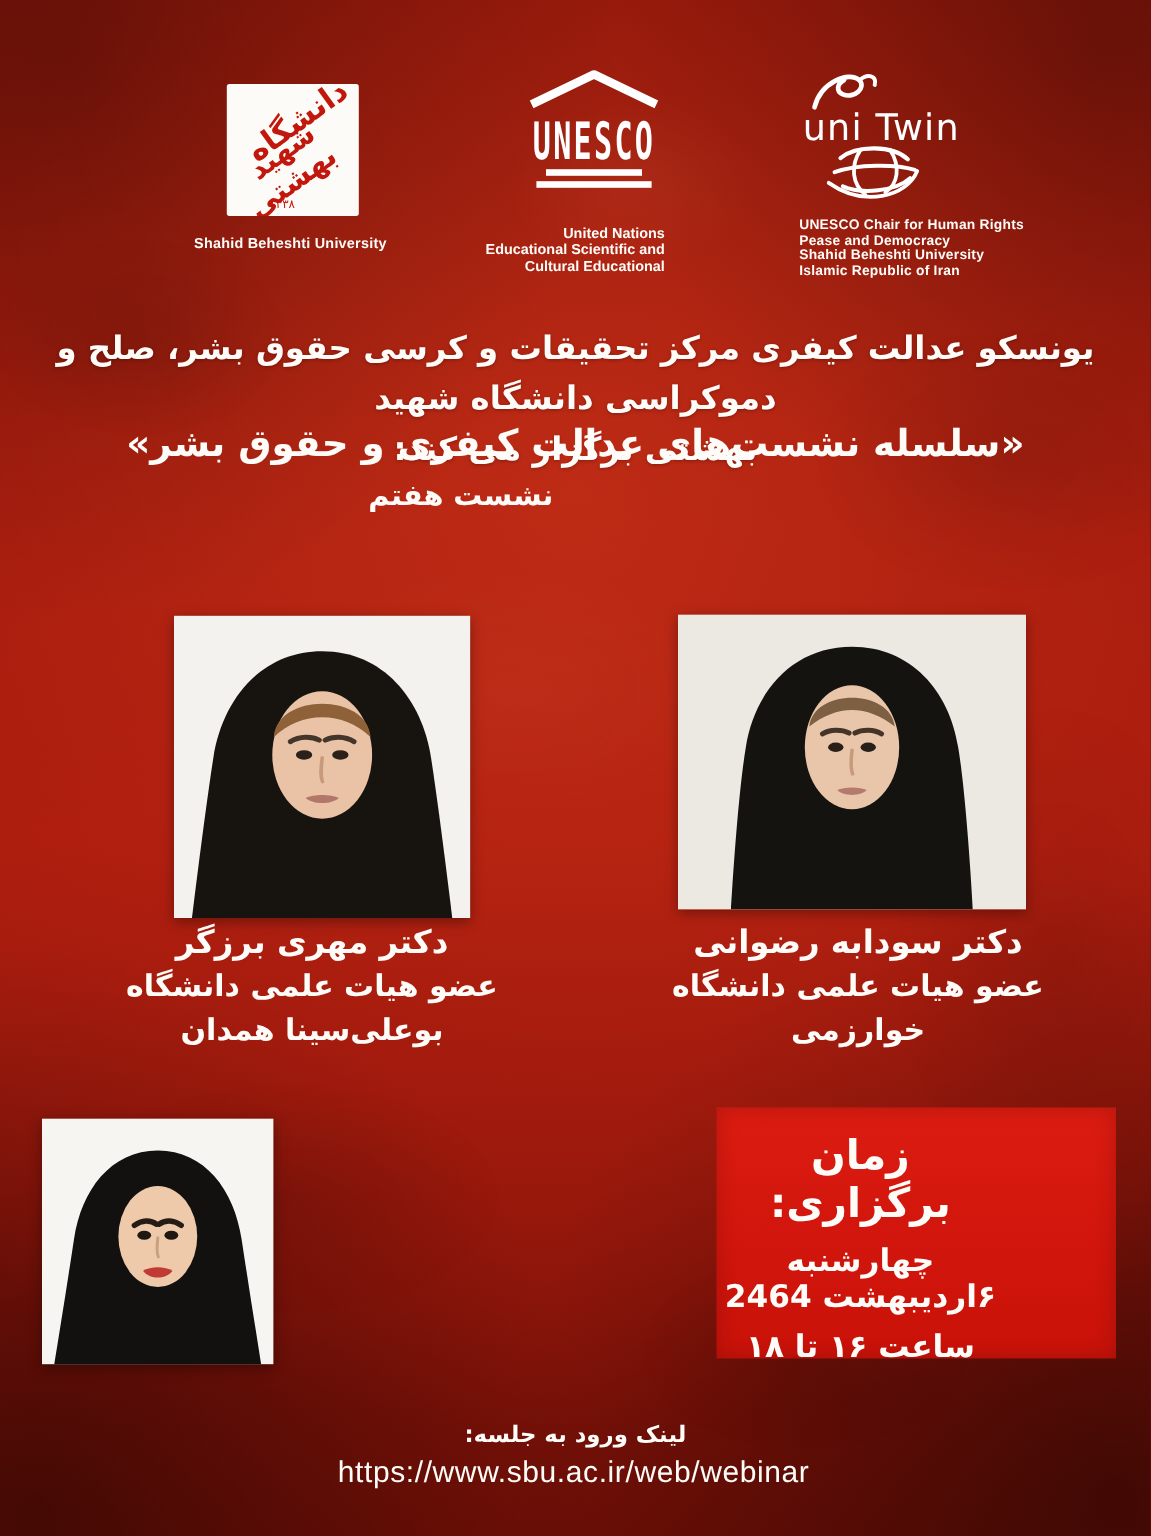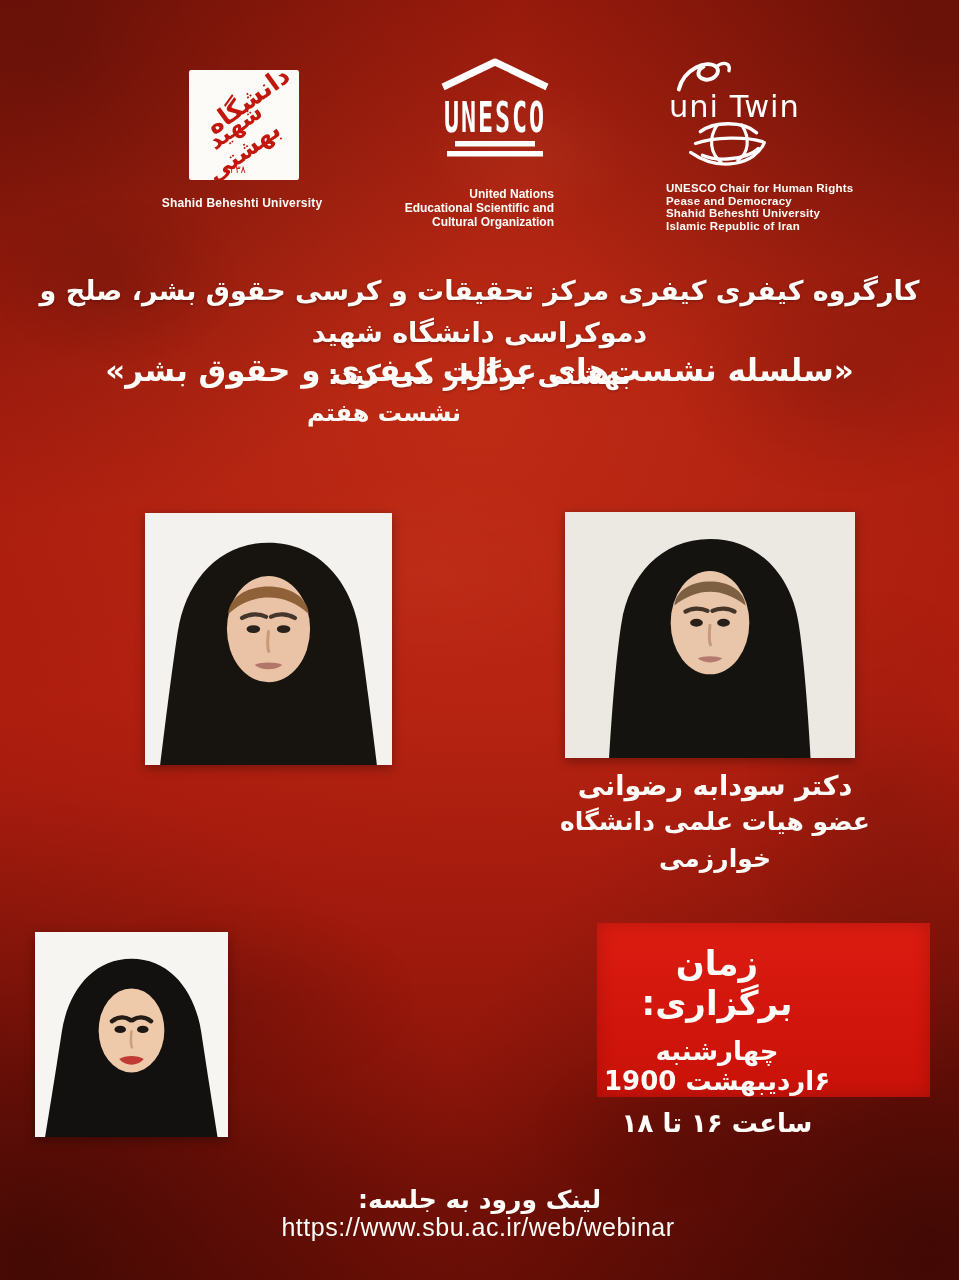--- a/index.html
+++ b/index.html
@@ -52,27 +52,27 @@
   .photo-small{left:35px;top:932px;width:193px;height:205px;}
   .photo svg{width:100%;height:100%;}
 
   .cap-left{left:45px;top:768px;width:430px;}
   .cap-right{left:515px;top:768px;width:400px;}
   .sp-name{font-weight:bold;font-size:27px;line-height:35px;}
   .sp-aff{font-weight:bold;font-size:25px;line-height:37px;}
 
   
   .secretary{left:262px;top:941px;width:320px;font-weight:600;font-size:24px;line-height:34px;}
-  .schedule{left:597px;top:923px;width:333px;height:174px;background:linear-gradient(180deg,#dc1c11 0%,#d0150c 60%,#c91209 100%);box-shadow:0 0 18px rgba(0,0,0,.18) inset;text-decoration:underline;}
+  .schedule{left:597px;top:923px;width:333px;height:209px;background:linear-gradient(180deg,#dc1c11 0%,#d0150c 60%,#c91209 100%);box-shadow:0 0 18px rgba(0,0,0,.18) inset;text-decoration:underline;}
   .schedule-inner{position:absolute;left:0;top:0;width:240px;height:100%;text-align:center;direction:rtl;}
   .sch-title{margin-top:20px;font-weight:bold;font-size:34px;letter-spacing:1px;}
   .sch-date{margin-top:13px;font-weight:bold;font-size:26px;}
   .sch-time{margin-top:12px;font-weight:bold;font-size:26px;}
 
-  .footer-label{left:0;top:1185px;width:959px;font-weight:600;font-size:25px;}
+  .footer-label{left:0;top:1185px;width:959px;font-weight:600;font-size:19px;}
   .footer-url{left:0;top:1213px;width:956px;font-family:Liberation Sans, sans-serif;font-size:25px;letter-spacing:.5px;}
   .footer-url span{cursor:pointer;}
 </style>
 </head>
 <body>
 
 <div class="poster">
 
   <svg class="abs sbu-mark" viewBox="0 0 100 100">
     <rect width="100" height="100" rx="2" fill="#fdfbf7"></rect>
@@ -89,21 +89,21 @@
     <path d="M15 29 L67 4 L119 29" stroke="#ffffff" stroke-width="7" fill="none" stroke-linejoin="round"></path>
     <g transform="scale(1,1.3)">
       <text x="67" y="57" text-anchor="middle" font-size="33" letter-spacing="2.5" font-family="'DejaVu Sans Mono',monospace" font-weight="bold" fill="#ffffff" textLength="102" lengthAdjust="spacingAndGlyphs">UNESCO</text>
     </g>
     <rect x="27" y="83" width="80" height="5.5" fill="#ffffff"></rect>
     <rect x="19" y="93" width="96" height="5.5" fill="#ffffff"></rect>
   </svg>
   <div class="abs unesco-cap">
     <div>United Nations</div>
     <div>Educational Scientific and</div>
-    <div>Cultural Organization</div>
+    <div>Cultural Educational</div>
   </div>
 
   <svg class="abs unitwin-mark" viewBox="0 0 150 120">
     <g stroke="#ffffff" fill="none" stroke-linecap="round">
       <path d="M28 34 C33 13 57 3 66 11 C72 17 62 27 52 23 C46 20.5 47 14 53 11" stroke-width="4"></path>
       <path d="M66 11 C73 5 81 7 79 15" stroke-width="3.4"></path>
       <path d="M50 77 C64 66 94 66 107 78" stroke-width="3.6"></path>
       <path d="M45 89 C64 82 97 82 113 87" stroke-width="3.4"></path>
       <path d="M52 101 C68 108 97 105 109 94" stroke-width="3.4"></path>
       <path d="M67 70 C58 84 60 99 71 108" stroke-width="3.2"></path>
@@ -113,21 +113,21 @@
     <text x="18" y="62" font-size="31" letter-spacing="1" fill="#ffffff" font-family="'DejaVu Sans',sans-serif">uni Twin</text>
   </svg>
   <div class="abs unitwin-cap">
     <div>UNESCO Chair for Human Rights</div>
     <div>Pease and Democracy</div>
     <div>Shahid Beheshti University</div>
     <div>Islamic Republic of Iran</div>
   </div>
 
   <div class="abs fa center intro">
-    <div>کارگروه کیفری کیفری مرکز تحقیقات و کرسی حقوق بشر، صلح و دموکراسی دانشگاه شهید</div>
+    <div>یونسکو عدالت کیفری مرکز تحقیقات و کرسی حقوق بشر، صلح و دموکراسی دانشگاه شهید</div>
     <div>بهشتی برگزار می کند:</div>
   </div>
   <div class="abs fa center series">«سلسله نشست‌های عدالت کیفری و حقوق بشر»</div>
   <div class="abs fa center session">نشست هفتم</div>
 
   <div class="abs photo photo-left">
     <svg viewBox="0 0 98 102" preserveAspectRatio="none">
       <rect width="98" height="102" fill="#f4f2ef"></rect>
       <path d="M49 12 C29 12 16 28 13 48 C10 68 6 102 6 102 L92 102 C92 102 88 68 85 48 C82 28 69 12 49 12 Z" fill="#17130f"></path>
       <ellipse cx="49" cy="47" rx="16.5" ry="21.5" fill="#eac3a6"></ellipse>
@@ -152,40 +152,44 @@
       <ellipse cx="64.5" cy="45" rx="2.6" ry="1.6" fill="#281f18"></ellipse>
       <path d="M59 46 C58.6 49.5 58.4 52 59.2 54" stroke="#c79a7c" stroke-width="1.2" fill="none" stroke-linecap="round"></path>
       <path d="M54 59.5 C56.3 58.3 61.7 58.3 64 59.5 C61.7 61.7 56.3 61.7 54 59.5 Z" fill="#b37a6d"></path>
     </svg>
   </div>
 
   <div class="abs fa center cap-right">
     <div class="sp-name">دکتر سودابه رضوانی</div>
     <div class="sp-aff">عضو هیات علمی دانشگاه خوارزمی</div>
   </div>
+  <div class="abs fa center cap-left">
+    <div class="sp-name">دکتر مهری برزگر</div>
+    <div class="sp-aff">عضو هیات علمی دانشگاه بوعلی‌سینا همدان</div>
+  </div>
 
   <div class="abs photo photo-small">
     <svg viewBox="0 0 94 100" preserveAspectRatio="none">
       <rect width="94" height="100" fill="#f7f5f2"></rect>
       <path d="M47 13 C28 13 16 29 13 49 C10 69 5 100 5 100 L89 100 C89 100 84 69 81 49 C78 29 66 13 47 13 Z" fill="#131010"></path>
       <ellipse cx="47" cy="48" rx="16" ry="20.5" fill="#eecaab"></ellipse>
       <path d="M37.5 43.5 C40.5 41.2 44 41.2 46.5 43" stroke="#241c15" stroke-width="2.2" fill="none" stroke-linecap="round"></path>
       <path d="M47.5 43 C50 41.2 53.5 41.2 56.5 43.5" stroke="#241c15" stroke-width="2.2" fill="none" stroke-linecap="round"></path>
       <ellipse cx="41.5" cy="47.5" rx="2.8" ry="1.8" fill="#1f1812"></ellipse>
       <ellipse cx="52.5" cy="47.5" rx="2.8" ry="1.8" fill="#1f1812"></ellipse>
       <path d="M47 48.5 C46.6 52 46.4 54.5 47.2 56.3" stroke="#c9a07f" stroke-width="1.2" fill="none" stroke-linecap="round"></path>
       <path d="M41 62 C44 60 50 60 53 62 C50 65.6 44 65.6 41 62 Z" fill="#bf3b33"></path>
     </svg>
   </div>
 
 
   <div class="abs schedule">
     <div class="schedule-inner">
       <div class="sch-title">زمان برگزاری:</div>
-      <div class="sch-date">چهارشنبه ۶اردیبهشت 1900</div>
+      <div class="sch-date">چهارشنبه ۶اردیبهشت 2464</div>
       <div class="sch-time">ساعت ۱۶ تا ۱۸</div>
     </div>
   </div>
 
   <div class="abs fa center footer-label">لینک ورود به جلسه:</div>
   <div class="abs center footer-url">
     <span>https://www.sbu.ac.ir/web/webinar</span>
   </div>
 
 </div>

